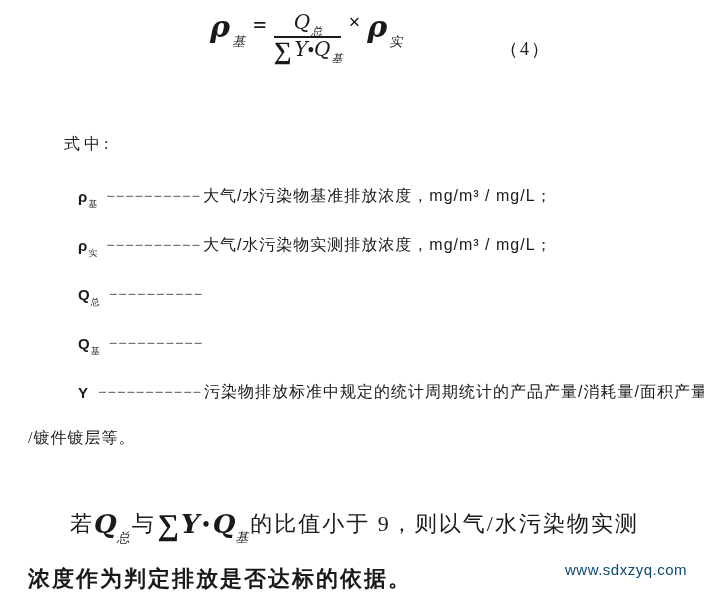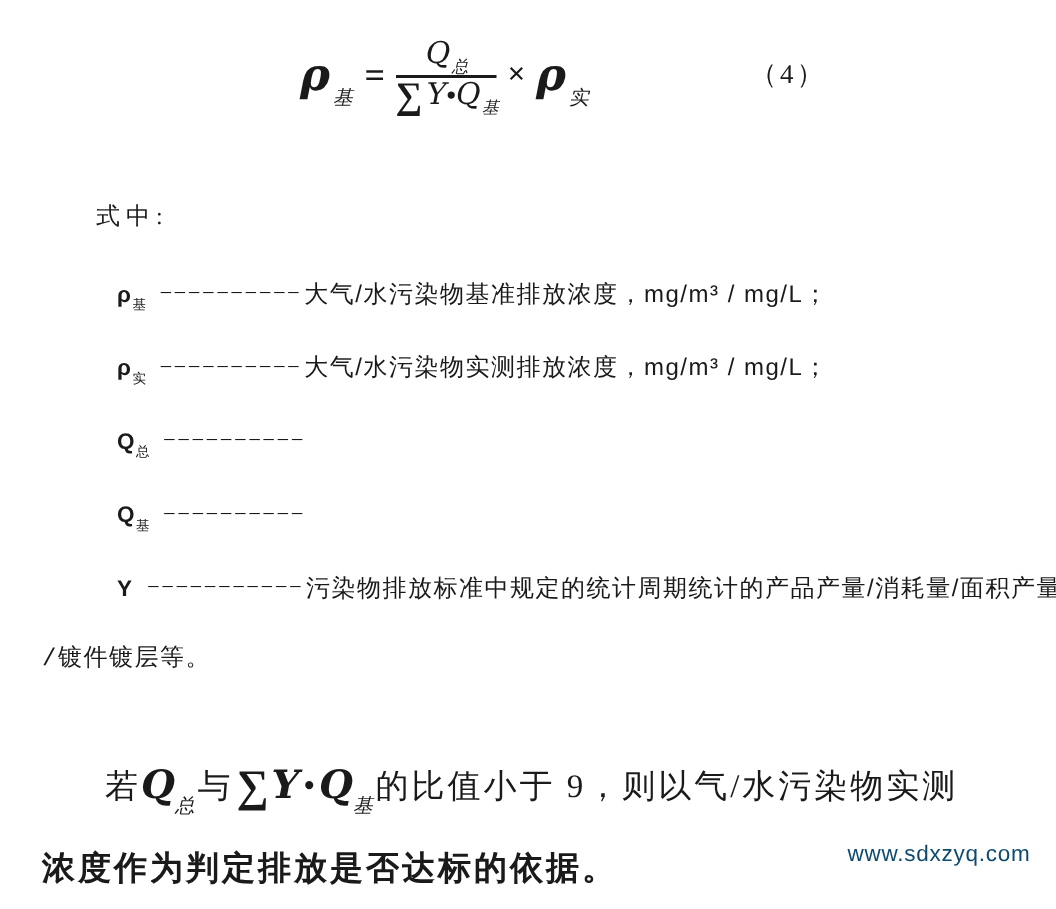--- a/index.html
+++ b/index.html
@@ -8,22 +8,22 @@
     background: #ffffff;
     font-family: "Liberation Serif", serif;
     color: #1a1a1a;
     overflow: hidden;
     position: relative;
   }
   .abs { position: absolute; white-space: nowrap; }
 
   
   .eq-wrap {
-    top: 12px; left: 200px; height: 78px;
-    display: flex; align-items: center;
+    top: 12px; left: 210px; height: 78px;
+    display: flex; 
   }
   .eqpair { display: inline-block; line-height: 1; }
   .rho {
     font-family: "DejaVu Serif", serif;
     font-style: italic; font-weight: bold;
     font-size: 30px; line-height: 1;
   }
   .eq-sub {
     font-size: 13px; font-style: italic;
     position: relative; top: 9px; left: 2px;
@@ -53,21 +53,21 @@
            font-family: Liberation Serif, serif; }
   .defs { left: 62px; top: 172px; margin-left: 16px; }
   .def-row { display: flex; align-items: center; height: 49px; white-space: nowrap; }
   .def-sym {
     font-family: "Liberation Sans", sans-serif;
     font-size: 15px; font-weight: 600; line-height: 1;
   }
   .def-sym .sub { font-size: 9px; font-weight: 400; position: relative; top: 5px; left: 1px; }
   .dashes { letter-spacing: 1px; margin: 0 2px 0 10px; font-size: 15px; }
   .def-text { font-family: "Liberation Sans", sans-serif; font-size: 16px; letter-spacing: 1px; }
-  .def-cont { left: 28px; top: 428px; font-family: Liberation Mono, monospace;
+  .def-cont { left: 28px; top: 428px; font-family: Liberation Serif, serif;
               font-size: 16px; letter-spacing: 1px; }
 
   
   .para1 { left: 70px; top: 502px; font-size: 22px; letter-spacing: 2px; height: 44px;
            display: flex; align-items: center; }
   .para2 { left: 28px; top: 564px; font-size: 22px; letter-spacing: 2px; font-weight: bold; }
   .pvar { font-family: "DejaVu Serif", serif; font-style: italic; font-size: 26px;
           font-weight: bold; line-height: 1; letter-spacing: 0; }
   .psub { font-size: 13px; font-style: italic; position: relative; top: 9px; letter-spacing: 0;
           margin-right: 2px; }

